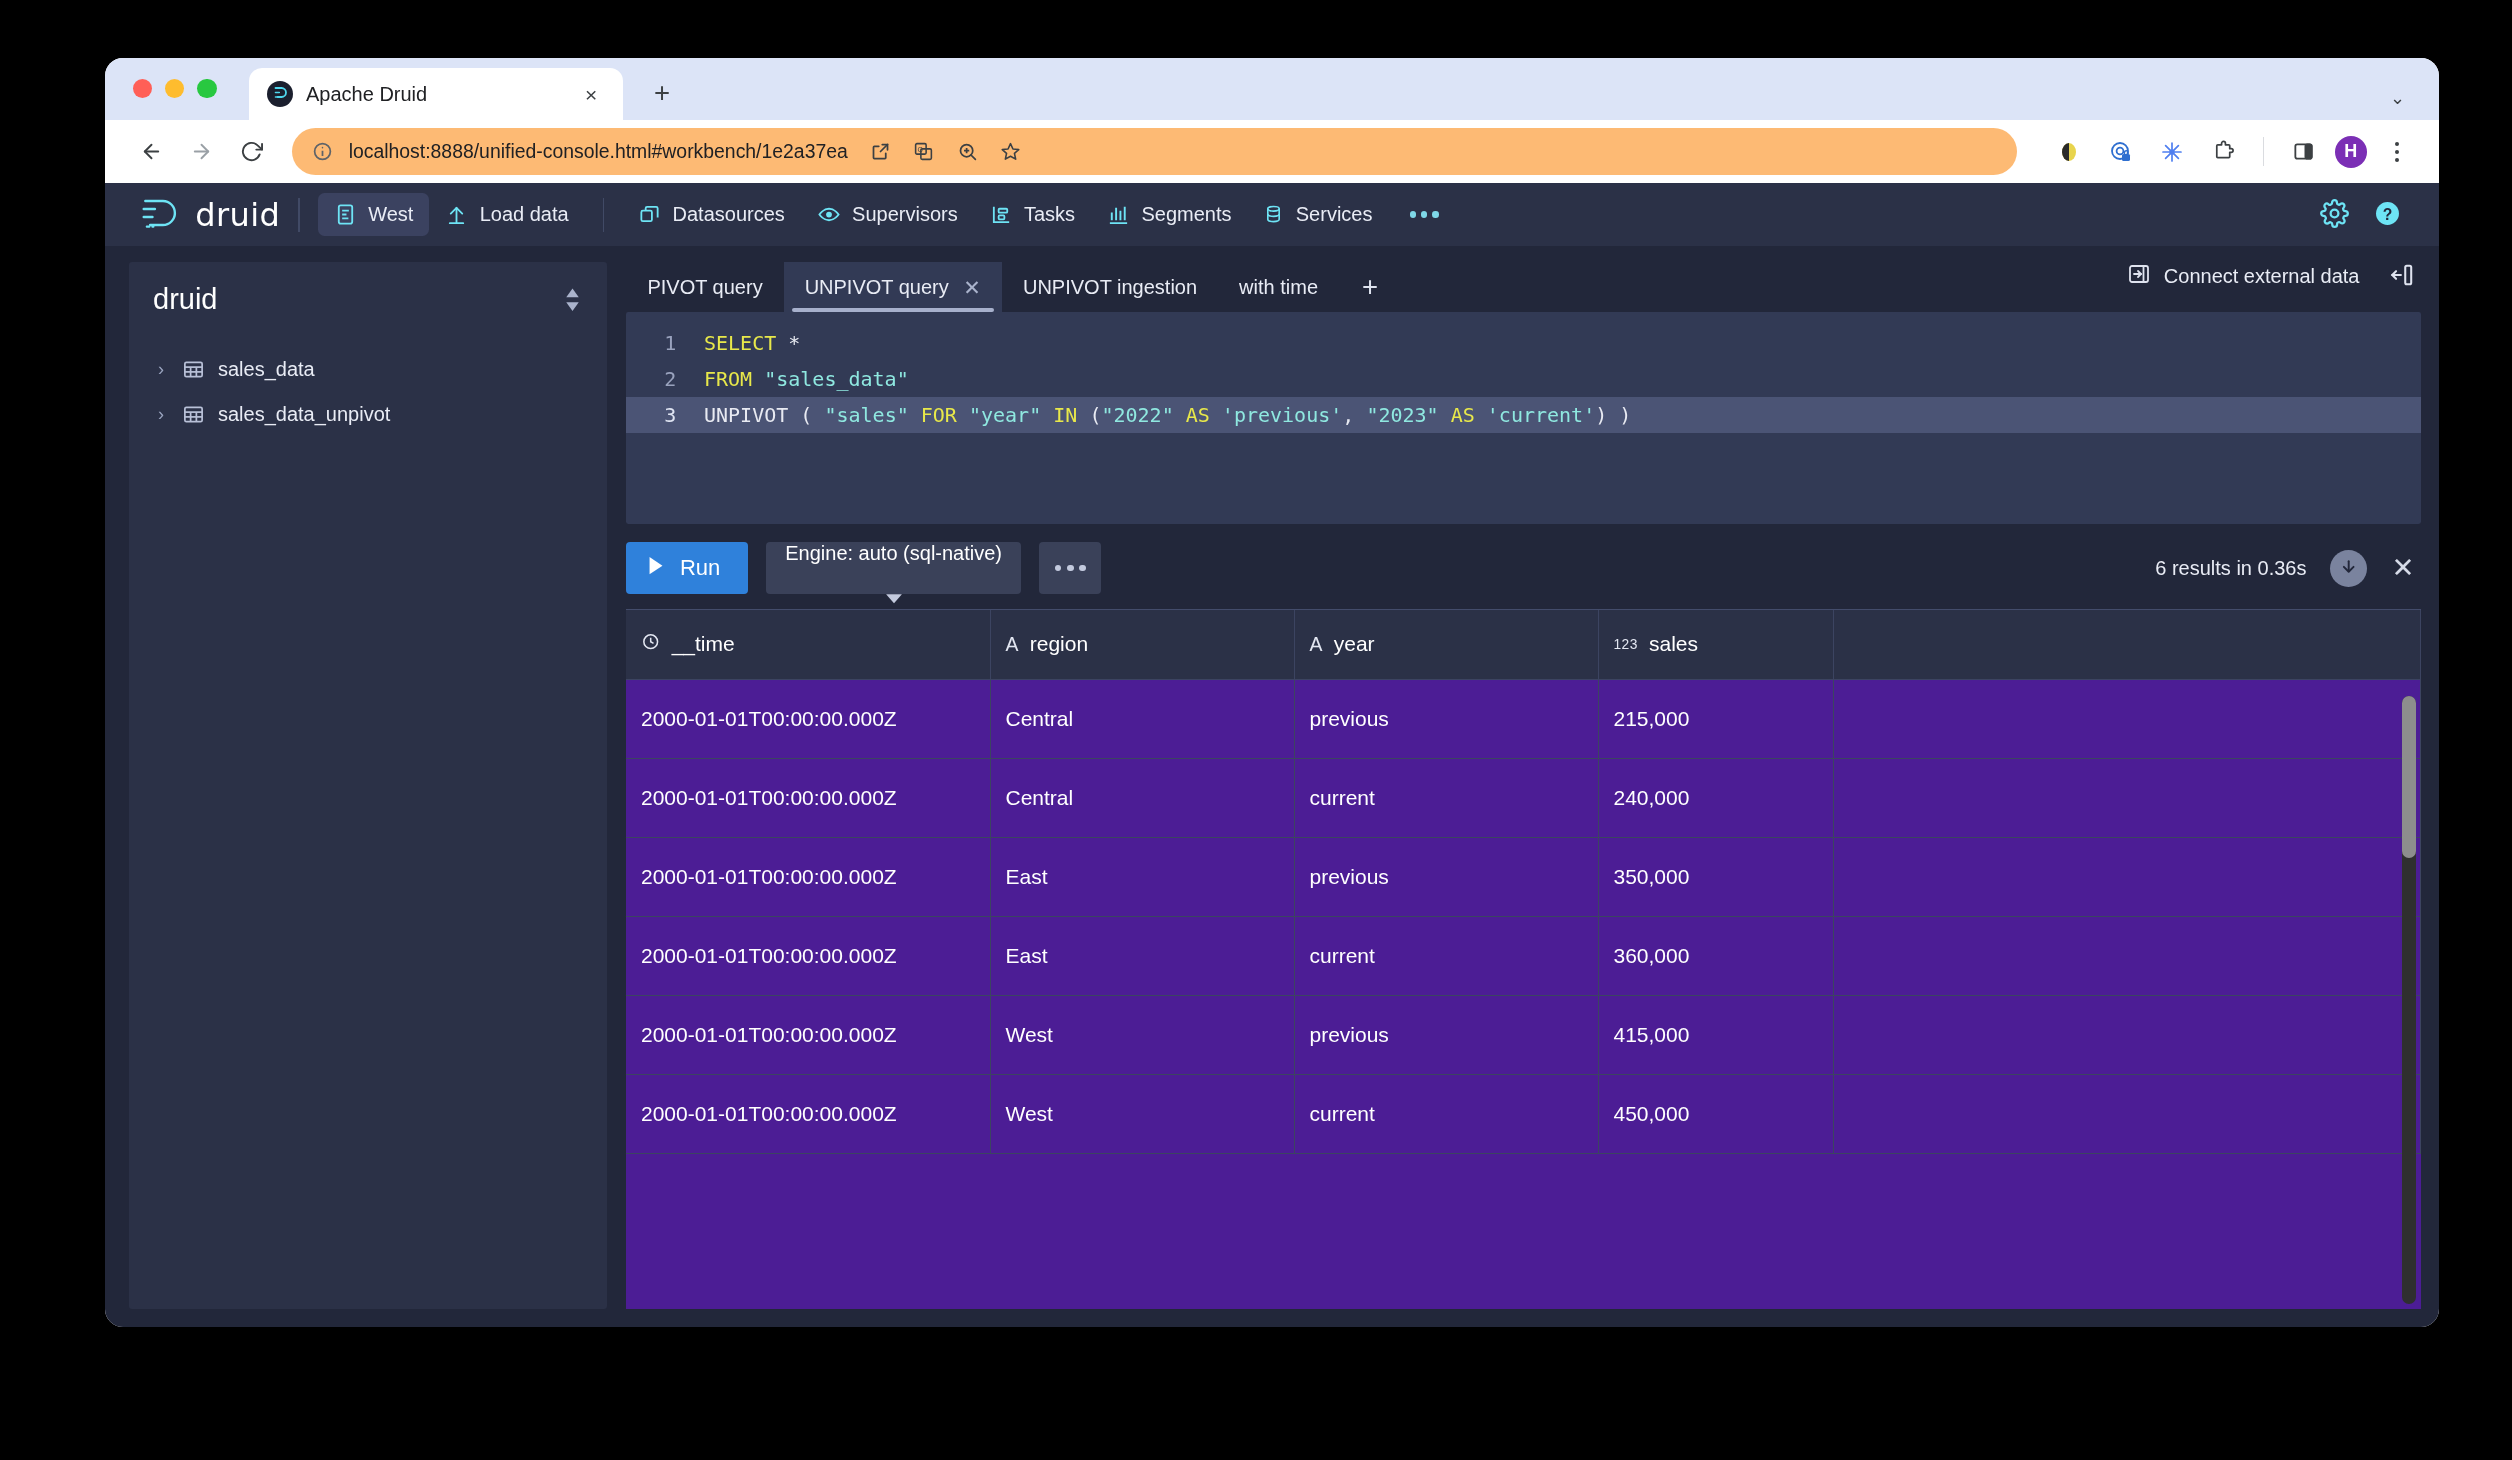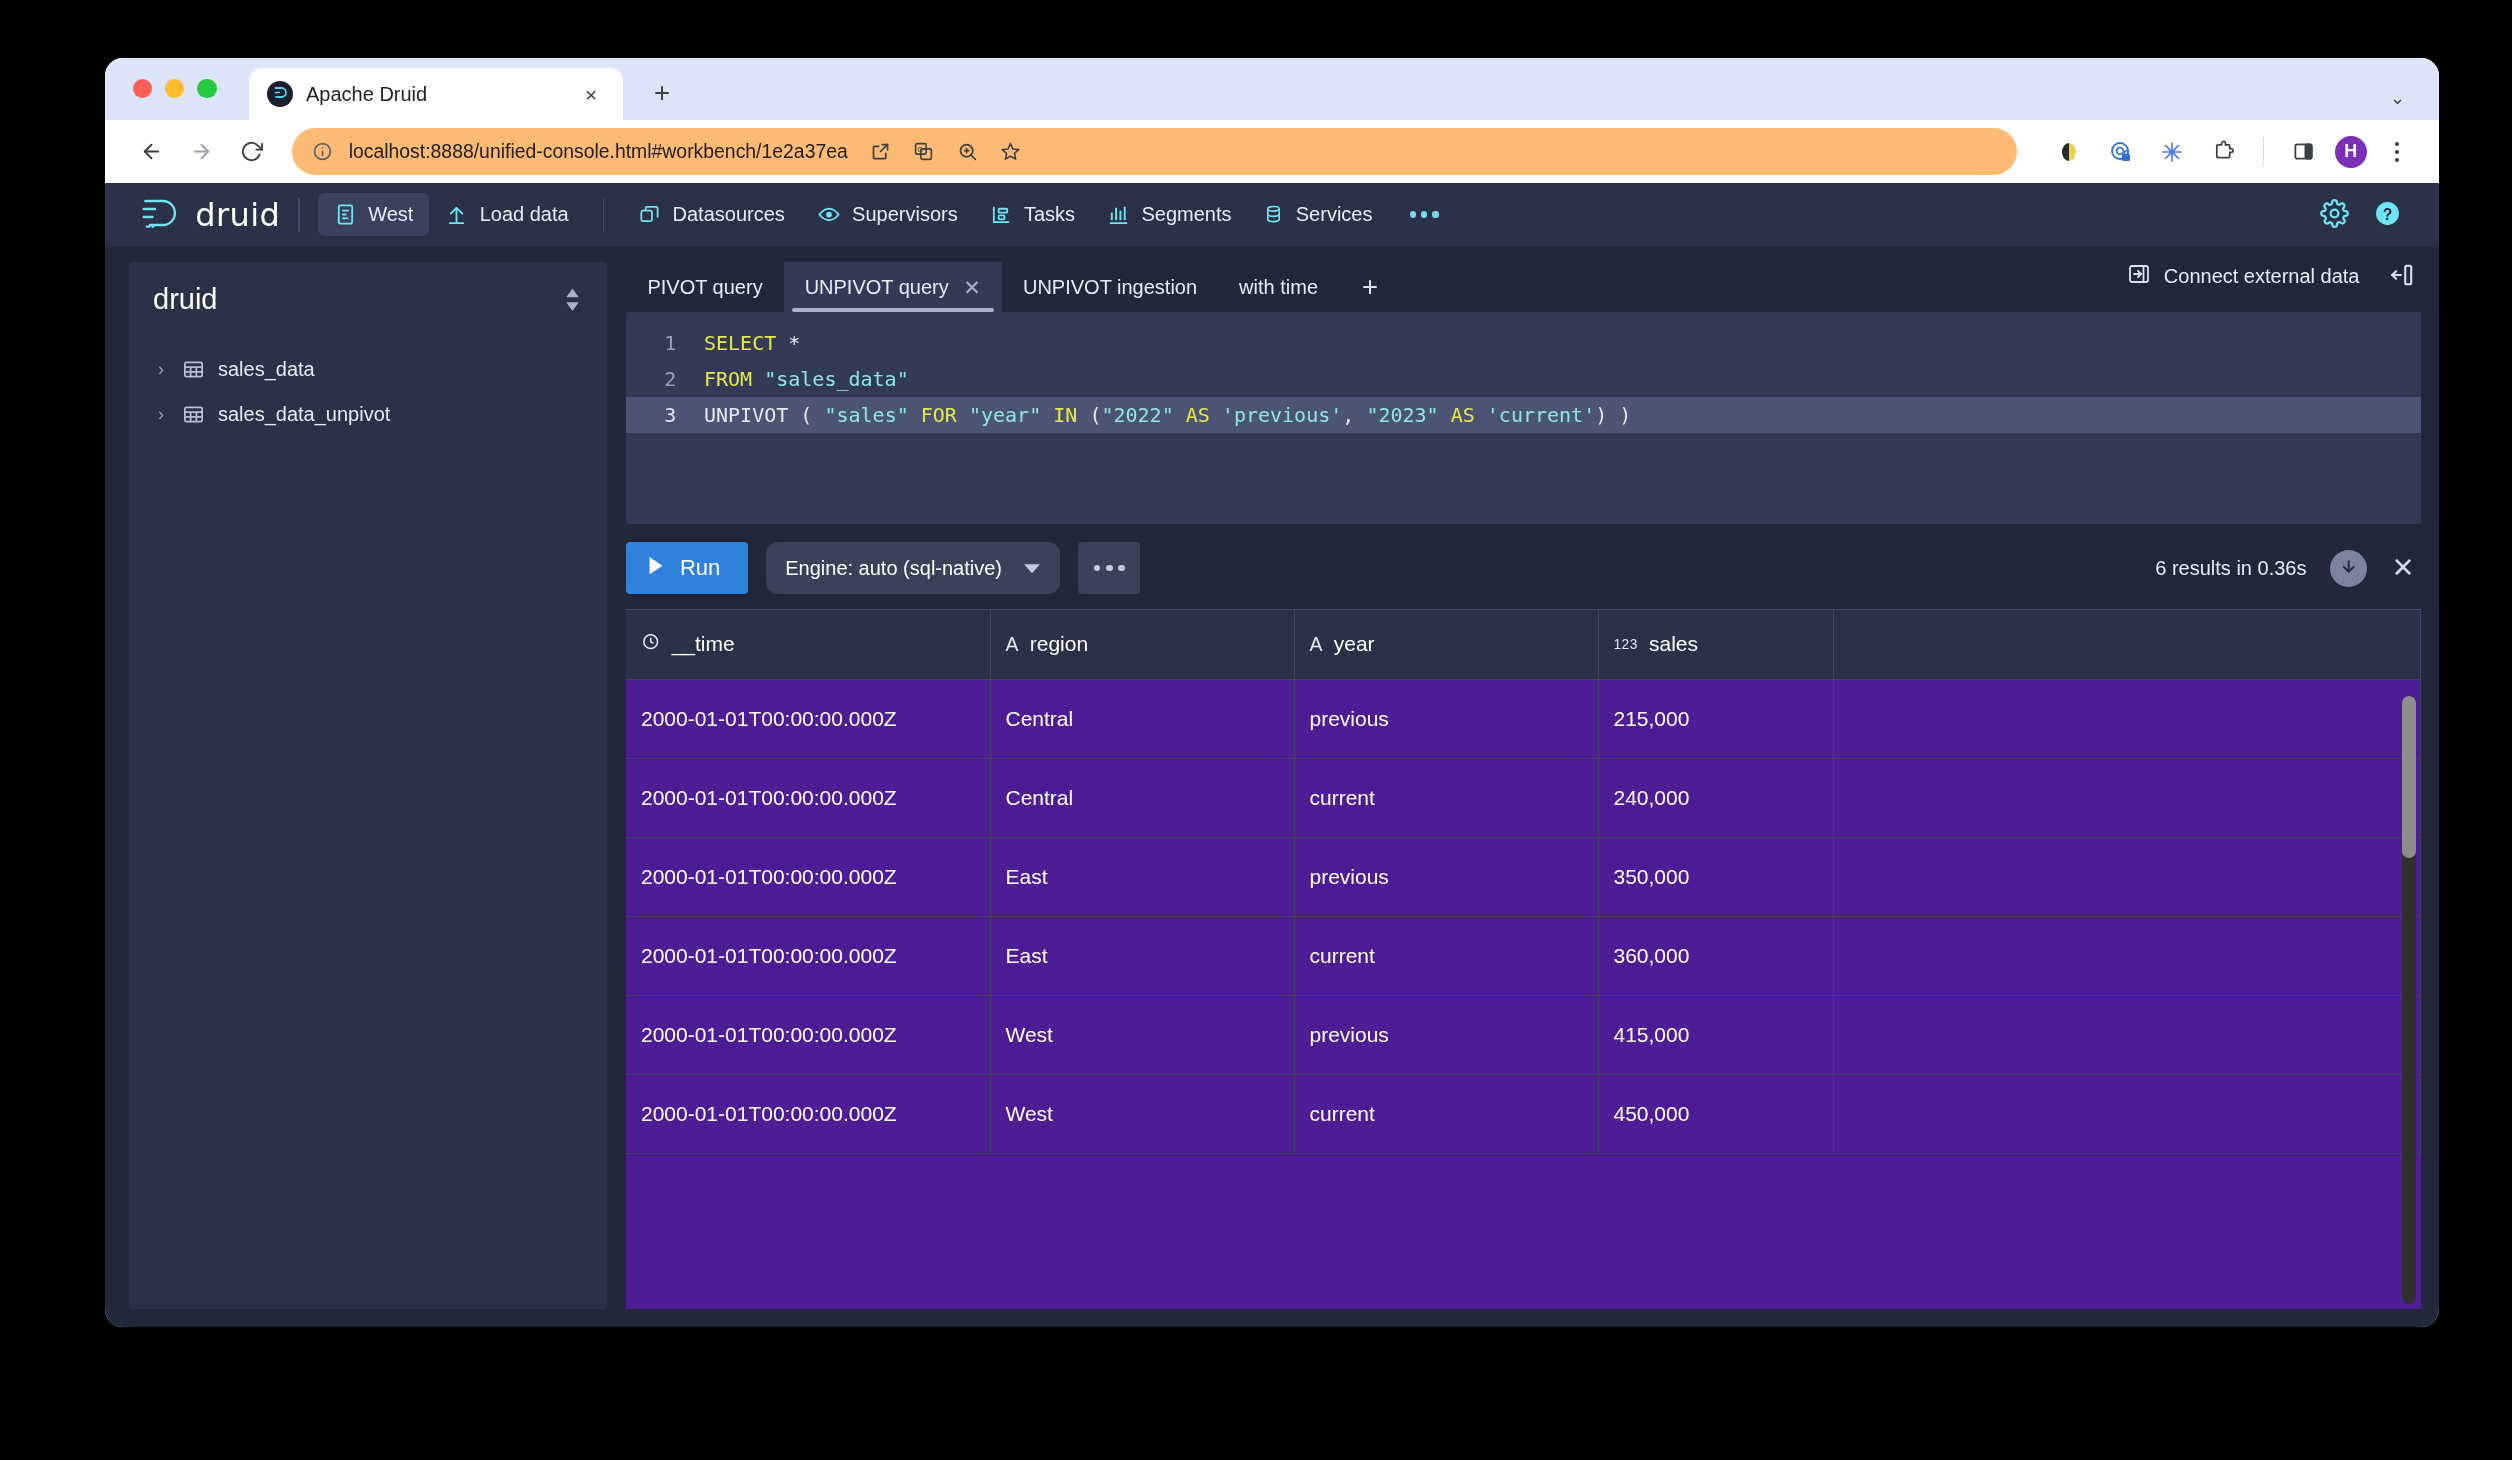--- a/index.html
+++ b/index.html
@@ -284,24 +284,25 @@
   .run-button {
     background: #2f81db; color: #ffffff;
     border-radius: 4px;
     height: 52px;
     display: flex; align-items: center; gap: 14.6px;
     padding: 0 27.5px 0 21px;
     font-size: 22px;
   }
   .engine-select {
     background: #3a4159; color: #ffffff;
-    border-radius: 12px; height: 52px;
+    border-radius: 4px; height: 52px;
     display: flex; align-items: center; gap: 21px;
     padding: 0 19.4px;
     font-size: 20px;
+    flex-direction: column;
   }
   .more-button {
     background: #3a4159;
     border-radius: 4px; height: 52px; width: 62px;
     display: flex; align-items: center; justify-content: center; gap: 5.7px;
   }
   .more-button i { width: 6.5px; height: 6.5px; border-radius: 50%; background: #c3cade; display: block; }
   .run-right {
     margin-left: auto; display: flex; align-items: center; gap: 24px; padding-right: 6.5px;
   }

